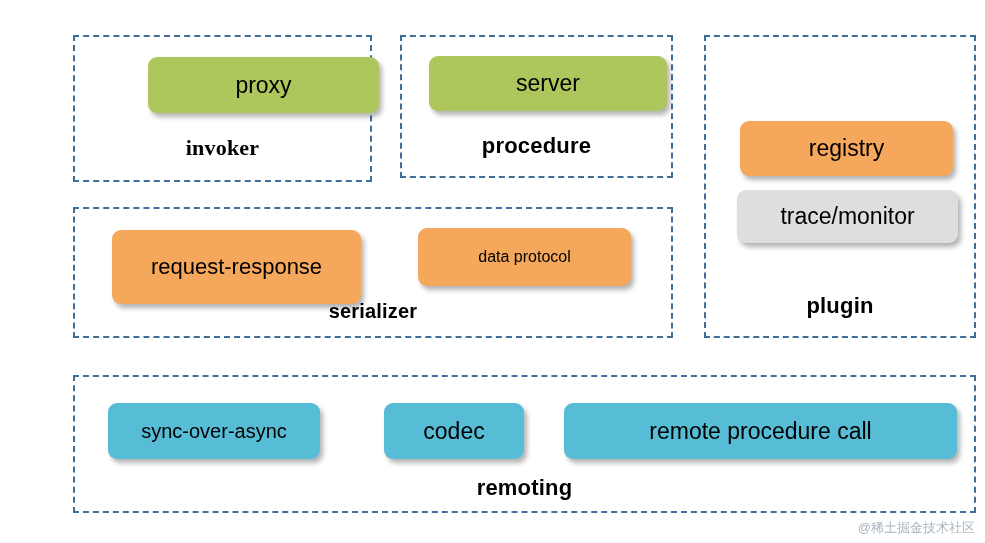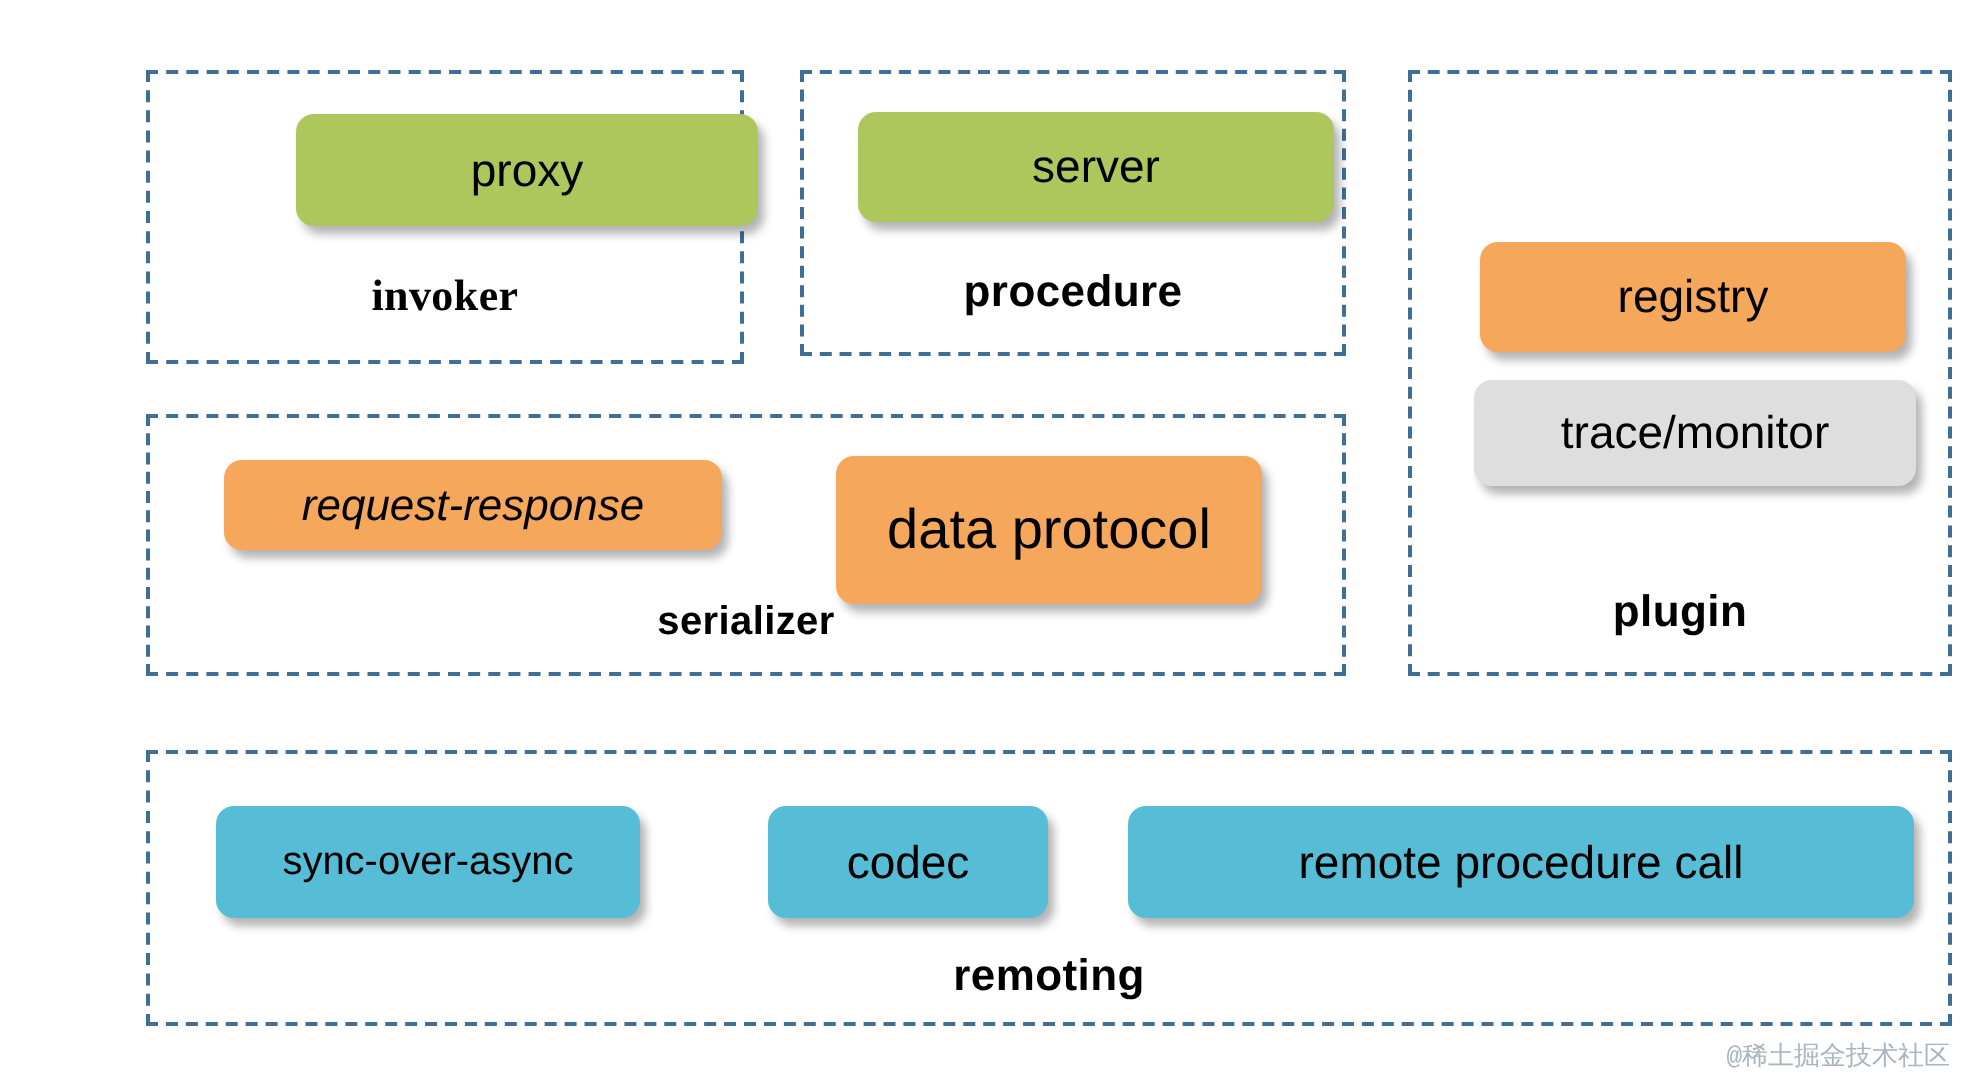--- a/index.html
+++ b/index.html
@@ -61,21 +61,21 @@
   .node.blue   { background: #57bdd6; }
   .node.grey   { background: #dedede; text-align: center; }
 
   
   #watermark {
     position: absolute;
     right: 10px;
     bottom: 6px;
     font-size: 13px;
     color: #9aa7b4;
-    font-family: Liberation Mono, monospace;
+    font-family: Liberation Sans, sans-serif;
     white-space: nowrap;
     opacity: 0.85;
   }
 
   
   #panel-invoker    { left: 73px;  top: 35px;  width: 299px; height: 147px; }
   #panel-provider   { left: 400px; top: 35px;  width: 273px; height: 143px; }
   #panel-plugin     { left: 704px; top: 35px;  width: 272px; height: 303px; }
   #panel-serializer { left: 73px;  top: 207px; width: 600px; height: 131px; }
   #panel-remoting   { left: 73px;  top: 375px; width: 903px; height: 138px; }
@@ -85,22 +85,22 @@
   #label-provider   { top: 96px;  font-size: 22px; }
   #label-plugin     { top: 256px; font-size: 22px; }
   #label-serializer { top: 91px;  font-size: 20px; }
   #label-remoting   { top: 98px;  font-size: 22px; }
 
   
   #node-proxy            { left: 32px;  top: 20px; width: 231px; height: 56px; font-size: 23px; margin-left: 41px; }
   #node-server           { left: 27px;  top: 19px; width: 238px; height: 55px; font-size: 23px; }
   #node-registry         { left: 34px;  top: 57px; width: 213px; height: 55px; font-size: 23px; margin-top: 27px; }
   #node-trace-monitor    { left: 31px;  top: 153px; width: 221px; height: 53px; font-size: 23px; }
-  #node-request-response { left: 37px;  top: 21px; width: 249px; height: 45px; font-size: 22px; font-style: italic; }
-  #node-data-protocol    { left: 343px; top: 19px; width: 213px; height: 74px; font-size: 28px; }
+  #node-request-response { left: 37px;  top: 21px; width: 249px; height: 74px; font-size: 22px; }
+  #node-data-protocol    { left: 343px; top: 19px; width: 213px; height: 58px; font-size: 16px; }
   #node-sync-over-async  { left: 33px;  top: 26px; width: 212px; height: 56px; font-size: 20px; }
   #node-codec            { left: 309px; top: 26px; width: 140px; height: 56px; font-size: 23px; }
   #node-rpc              { left: 489px; top: 26px; width: 393px; height: 56px; font-size: 23px; }
 </style>
 </head>
 <body>
 
 <div id="diagram">
 
   <div class="panel" id="panel-invoker">

